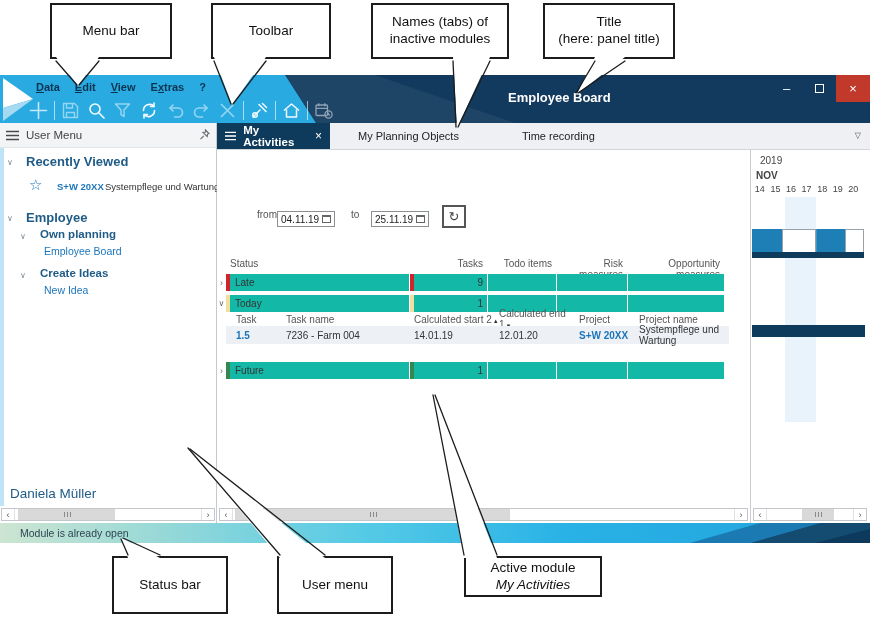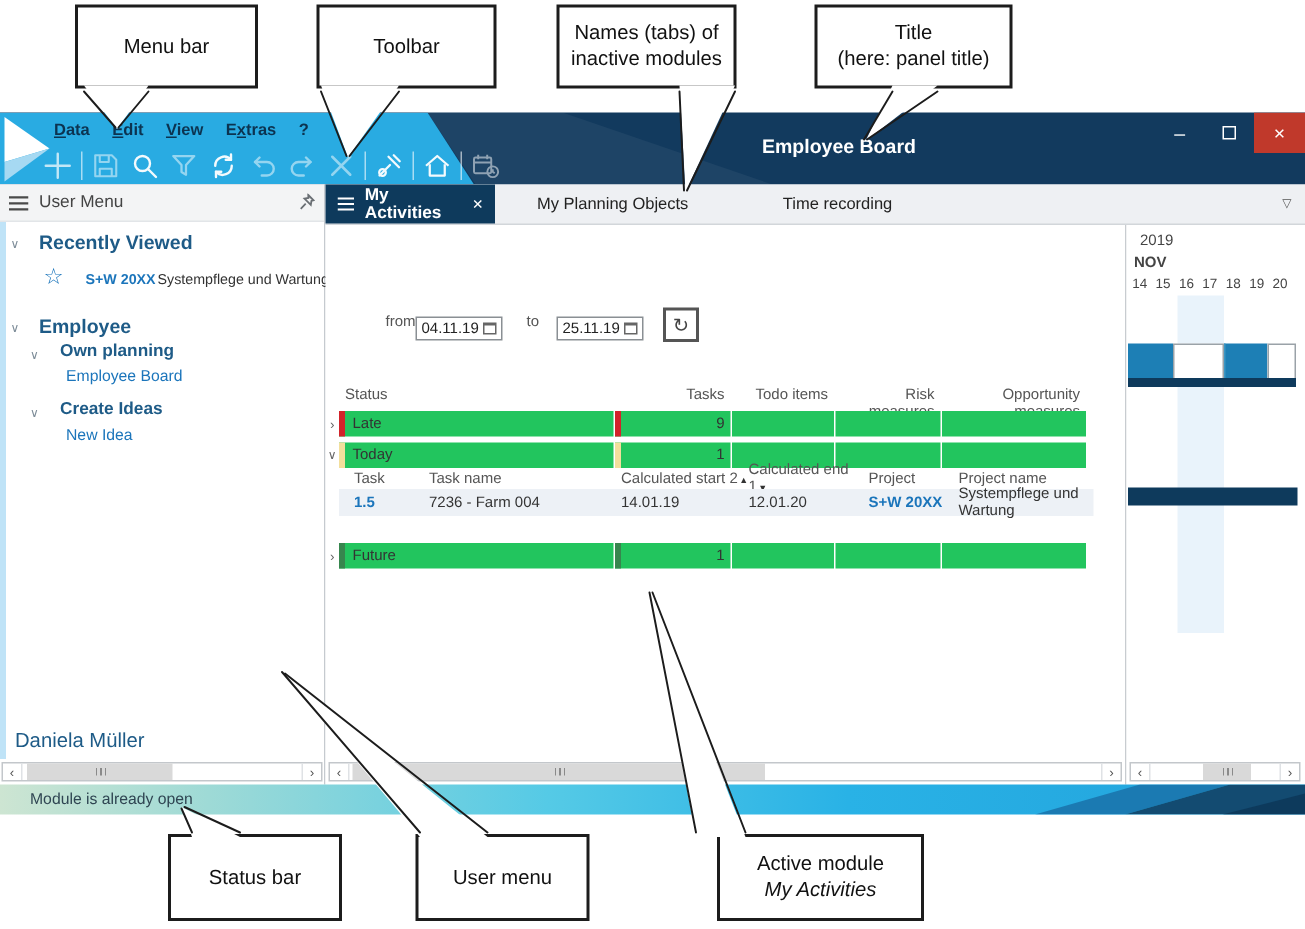--- a/index.html
+++ b/index.html
@@ -6,25 +6,25 @@
   html,body { background:#fff; }
   .canvas { position:relative; width:870px; height:619px; background:#fff;
             font-family:"Liberation Sans",sans-serif; overflow:hidden; }
 
   
   .co { position:absolute; background:#fff; border:2px solid #1c1c1c; z-index:55;
         display:flex; flex-direction:column; align-items:center; justify-content:center;
         font-size:13.5px; color:#111; text-align:center; line-height:1.25; }
   #co-menu    { left:50px;  top:3px;   width:122px; height:56px; }
   #co-toolbar { left:211px; top:3px;   width:120px; height:56px; }
-  #co-tabs    { left:371px; top:3px;   width:120px; height:56px; }
+  #co-tabs    { left:371px; top:3px;   width:138px; height:56px; }
   #co-title   { left:543px; top:3px;   width:132px; height:56px; }
   #co-status  { left:112px; top:556px; width:116px; height:58px; }
   #co-user    { left:277px; top:556px; width:116px; height:58px; }
-  #co-active  { left:478px; top:556px; width:138px; height:58px; }
+  #co-active  { left:464px; top:556px; width:138px; height:41px; }
   .co .it { font-style:italic; }
   #pointer-overlay { position:absolute; left:0; top:0; width:870px; height:619px;
                      z-index:60; pointer-events:none; }
 
   
   .window { position:absolute; left:0; top:75px; width:870px; height:468px; z-index:1; }
 
   
   .titlebar { position:absolute; left:0; top:0; width:870px; height:48px;
               background:#123a5e; overflow:hidden; }
@@ -118,21 +118,21 @@
   
   .trow { position:absolute; left:9px; display:flex; font-size:10px; color:#333; }
   .t-head { top:108px; color:#555; }
   .t-head div { padding:0 4px; text-align:right; }
   .t-head .h-status { width:183px; text-align:left; padding-left:4px; }
   .h-tasks { width:78px; } .h-e1 { width:69px; } .h-e2 { width:71px; } .h-e3 { width:97px; }
   .g-row { height:17px; align-items:stretch; left:0 !important; }
   .g-row .exp { width:9px; font-size:9px; color:#666; display:flex; align-items:center;
                 justify-content:center; }
   .g-row .exp.open { font-size:8px; }
-  .cell { background:#22c55e; position:relative; margin-right:1px; display:flex;
+  .cell { background:#14b8a6; position:relative; margin-right:1px; display:flex;
           align-items:center; }
   .c-status { width:183px; padding-left:9px; }
   .c-tasks  { width:77px; justify-content:flex-end; padding-right:4px; }
   .c-e1 { width:68px; } .c-e2 { width:70px; } .c-e3 { width:96px; }
   .bar { position:absolute; left:0; top:0; width:4px; height:100%; }
   .bar.red { background:#d2232a; } .bar.yel { background:#f3df9d; } .bar.grn { background:#37864e; }
   #row-late { top:124px; } #row-today { top:145px; } #row-future { top:212px; }
   .s-head { top:162px; height:14px; color:#555; align-items:center; }
   .d-row  { top:176px; height:18px; background:#edf1f6; align-items:center; }
   .sc-task { width:60px; padding-left:10px; } .sc-name { width:128px; }

